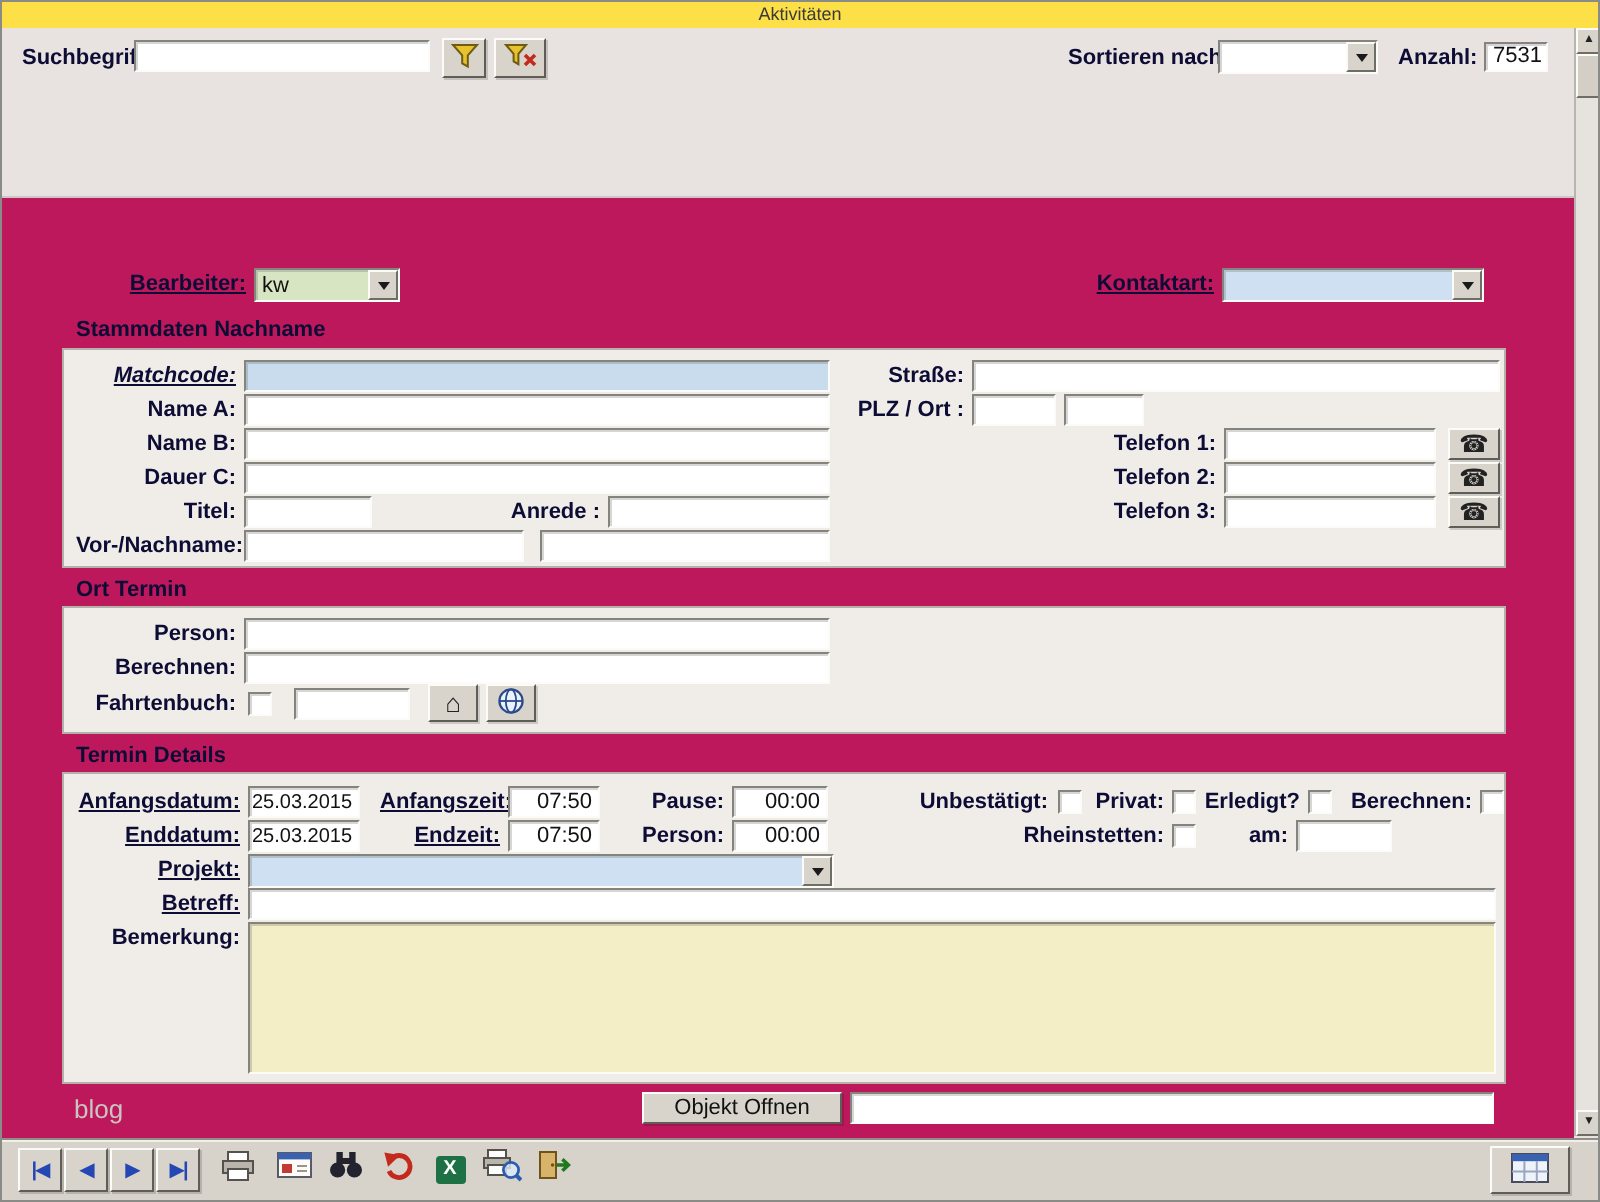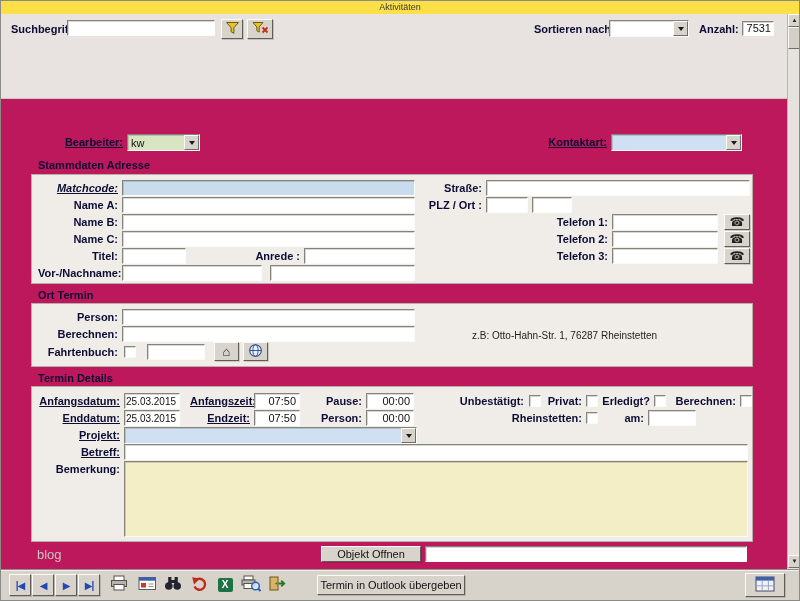--- a/index.html
+++ b/index.html
@@ -78,42 +78,42 @@
         </span>
     </div>
     <div class="lbl r ul" style="left:536px; top:37px; width:70px;">Kontaktart:</div>
     <div class="combo" style="left:610px; top:35px; width:131px; background:#cfe0f3;">
       <span class="cval"></span>
       <span class="abtn">
           <span class="tri"></span>
         </span>
     </div>
 
-    <div class="stitle" style="left:37px; top:60px;">Stammdaten Adresse</div>
+    <div class="stitle" style="left:37px; top:60px;">Stammdaten Nachname</div>
     <div class="gbox" style="left:30px; top:75px; width:722px; height:110px;">
       <div class="lbl r ul" style="left:6px; top:7px; width:80px;font-style:italic;">Matchcode:</div>
       <input class="tin" style="left: 90px; top: 5px; width: 293px; background: rgb(200, 220, 238);" value="">
       <div class="lbl r" style="left:396px; top:7px; width:54px;">Straße:</div>
       <input class="tin" style="left: 454px; top: 5px; width: 264px;" value="">
 
       <div class="lbl r" style="left:6px; top:24px; width:80px;">Name A:</div>
       <input class="tin" style="left: 90px; top: 22px; width: 293px;" value="">
       <div class="lbl r" style="left:380px; top:24px; width:70px;">PLZ / Ort :</div>
       <input class="tin" style="left: 454px; top: 22px; width: 42px;" value="">
       <input class="tin" style="left: 500px; top: 22px; width: 40px;" value="">
 
       <div class="lbl r" style="left:6px; top:41px; width:80px;">Name B:</div>
       <input class="tin" style="left: 90px; top: 39px; width: 293px;" value="">
       <div class="lbl r" style="left:508px; top:41px; width:68px;">Telefon 1:</div>
       <input class="tin" style="left: 580px; top: 39px; width: 106px;" value="">
       <div class="rbtn" style="left:692px; top:39px; width:26px; height:16px;">
           <span class="glyph">☎</span>
         </div>
 
-      <div class="lbl r" style="left:6px; top:58px; width:80px;">Name C:</div>
+      <div class="lbl r" style="left:6px; top:58px; width:80px;">Dauer C:</div>
       <input class="tin" style="left: 90px; top: 56px; width: 293px;" value="">
       <div class="lbl r" style="left:508px; top:58px; width:68px;">Telefon 2:</div>
       <input class="tin" style="left: 580px; top: 56px; width: 106px;" value="">
       <div class="rbtn" style="left:692px; top:56px; width:26px; height:16px;">
           <span class="glyph">☎</span>
         </div>
 
       <div class="lbl r" style="left:6px; top:75px; width:80px;">Titel:</div>
       <input class="tin" style="left: 90px; top: 73px; width: 64px;" value="">
       <div class="lbl r" style="left:200px; top:75px; width:68px;">Anrede :</div>
@@ -128,21 +128,20 @@
       <input class="tin" style="left: 90px; top: 90px; width: 140px;" value="">
       <input class="tin" style="left: 238px; top: 90px; width: 145px;" value="">
     </div>
 
     <div class="stitle" style="left:37px; top:190px;">Ort Termin</div>
     <div class="gbox" style="left:30px; top:204px; width:722px; height:64px;">
       <div class="lbl r" style="left:6px; top:7px; width:80px;">Person:</div>
       <input class="tin" style="left: 90px; top: 5px; width: 293px;" value="">
       <div class="lbl r" style="left:6px; top:24px; width:80px;">Berechnen:</div>
       <input class="tin" style="left: 90px; top: 22px; width: 293px;" value="">
-      <div class="hint" style="left:440px; top:26px;">z.B: Otto-Hahn-Str. 1, 76287 Rheinstetten</div>
       <div class="lbl r" style="left:6px; top:42px; width:80px;">Fahrtenbuch:</div>
       <span class="chk" style="left:92px; top:42px;"></span>
       <input class="tin" style="left: 115px; top: 40px; width: 58px;" value="">
       <div class="rbtn" style="left:182px; top:38px; width:25px; height:19px;">
           <span class="glyph" style="font-size:13px;">⌂</span>
         </div>
       <div class="rbtn" style="left:211px; top:38px; width:25px; height:19px;">
         <span><svg width="15" height="15" viewBox="0 0 15 15">
               <circle cx="7.5" cy="7.5" r="5.8" fill="#eaf2fb" stroke="#2b4a8c" stroke-width="1.1"></circle>
               <ellipse cx="7.5" cy="7.5" rx="2.6" ry="5.8" fill="none" stroke="#2b4a8c" stroke-width="0.9"></ellipse>
@@ -260,23 +259,20 @@
           </svg></span>
     </div>
     <div class="ticon" style="left:264px; top:4px;">
       <span><svg width="19" height="15" viewBox="0 0 19 15">
             <rect x="2" y="1" width="8" height="13" fill="#d7b46a" stroke="#6e5418"></rect>
             <circle cx="8.3" cy="7.5" r="0.9" fill="#6e5418"></circle>
             <path d="M10.5 7.5 h5.2 M13.2 4.6 l3 2.9 -3 2.9" fill="none" stroke="#1f7a1f" stroke-width="1.8"></path>
           </svg></span>
     </div>
 
-    <div class="rbtn" style="left:316px; top:5px; width:148px; height:20px;">
-      <span>Termin in Outlook übergeben</span>
-    </div>
 
     <div class="rbtn" style="left:744px; top:3px; width:40px; height:24px;">
       <span><svg width="20" height="16" viewBox="0 0 20 16">
             <rect x="1" y="1" width="18" height="14" fill="#eef3fa" stroke="#4a4a5e"></rect>
             <rect x="1" y="1" width="18" height="3.6" fill="#3a62b0"></rect>
             <line x1="7.2" y1="4.6" x2="7.2" y2="15" stroke="#9aa6c0"></line>
             <line x1="13.4" y1="4.6" x2="13.4" y2="15" stroke="#9aa6c0"></line>
             <line x1="1" y1="9.8" x2="19" y2="9.8" stroke="#9aa6c0"></line>
           </svg></span>
     </div>

